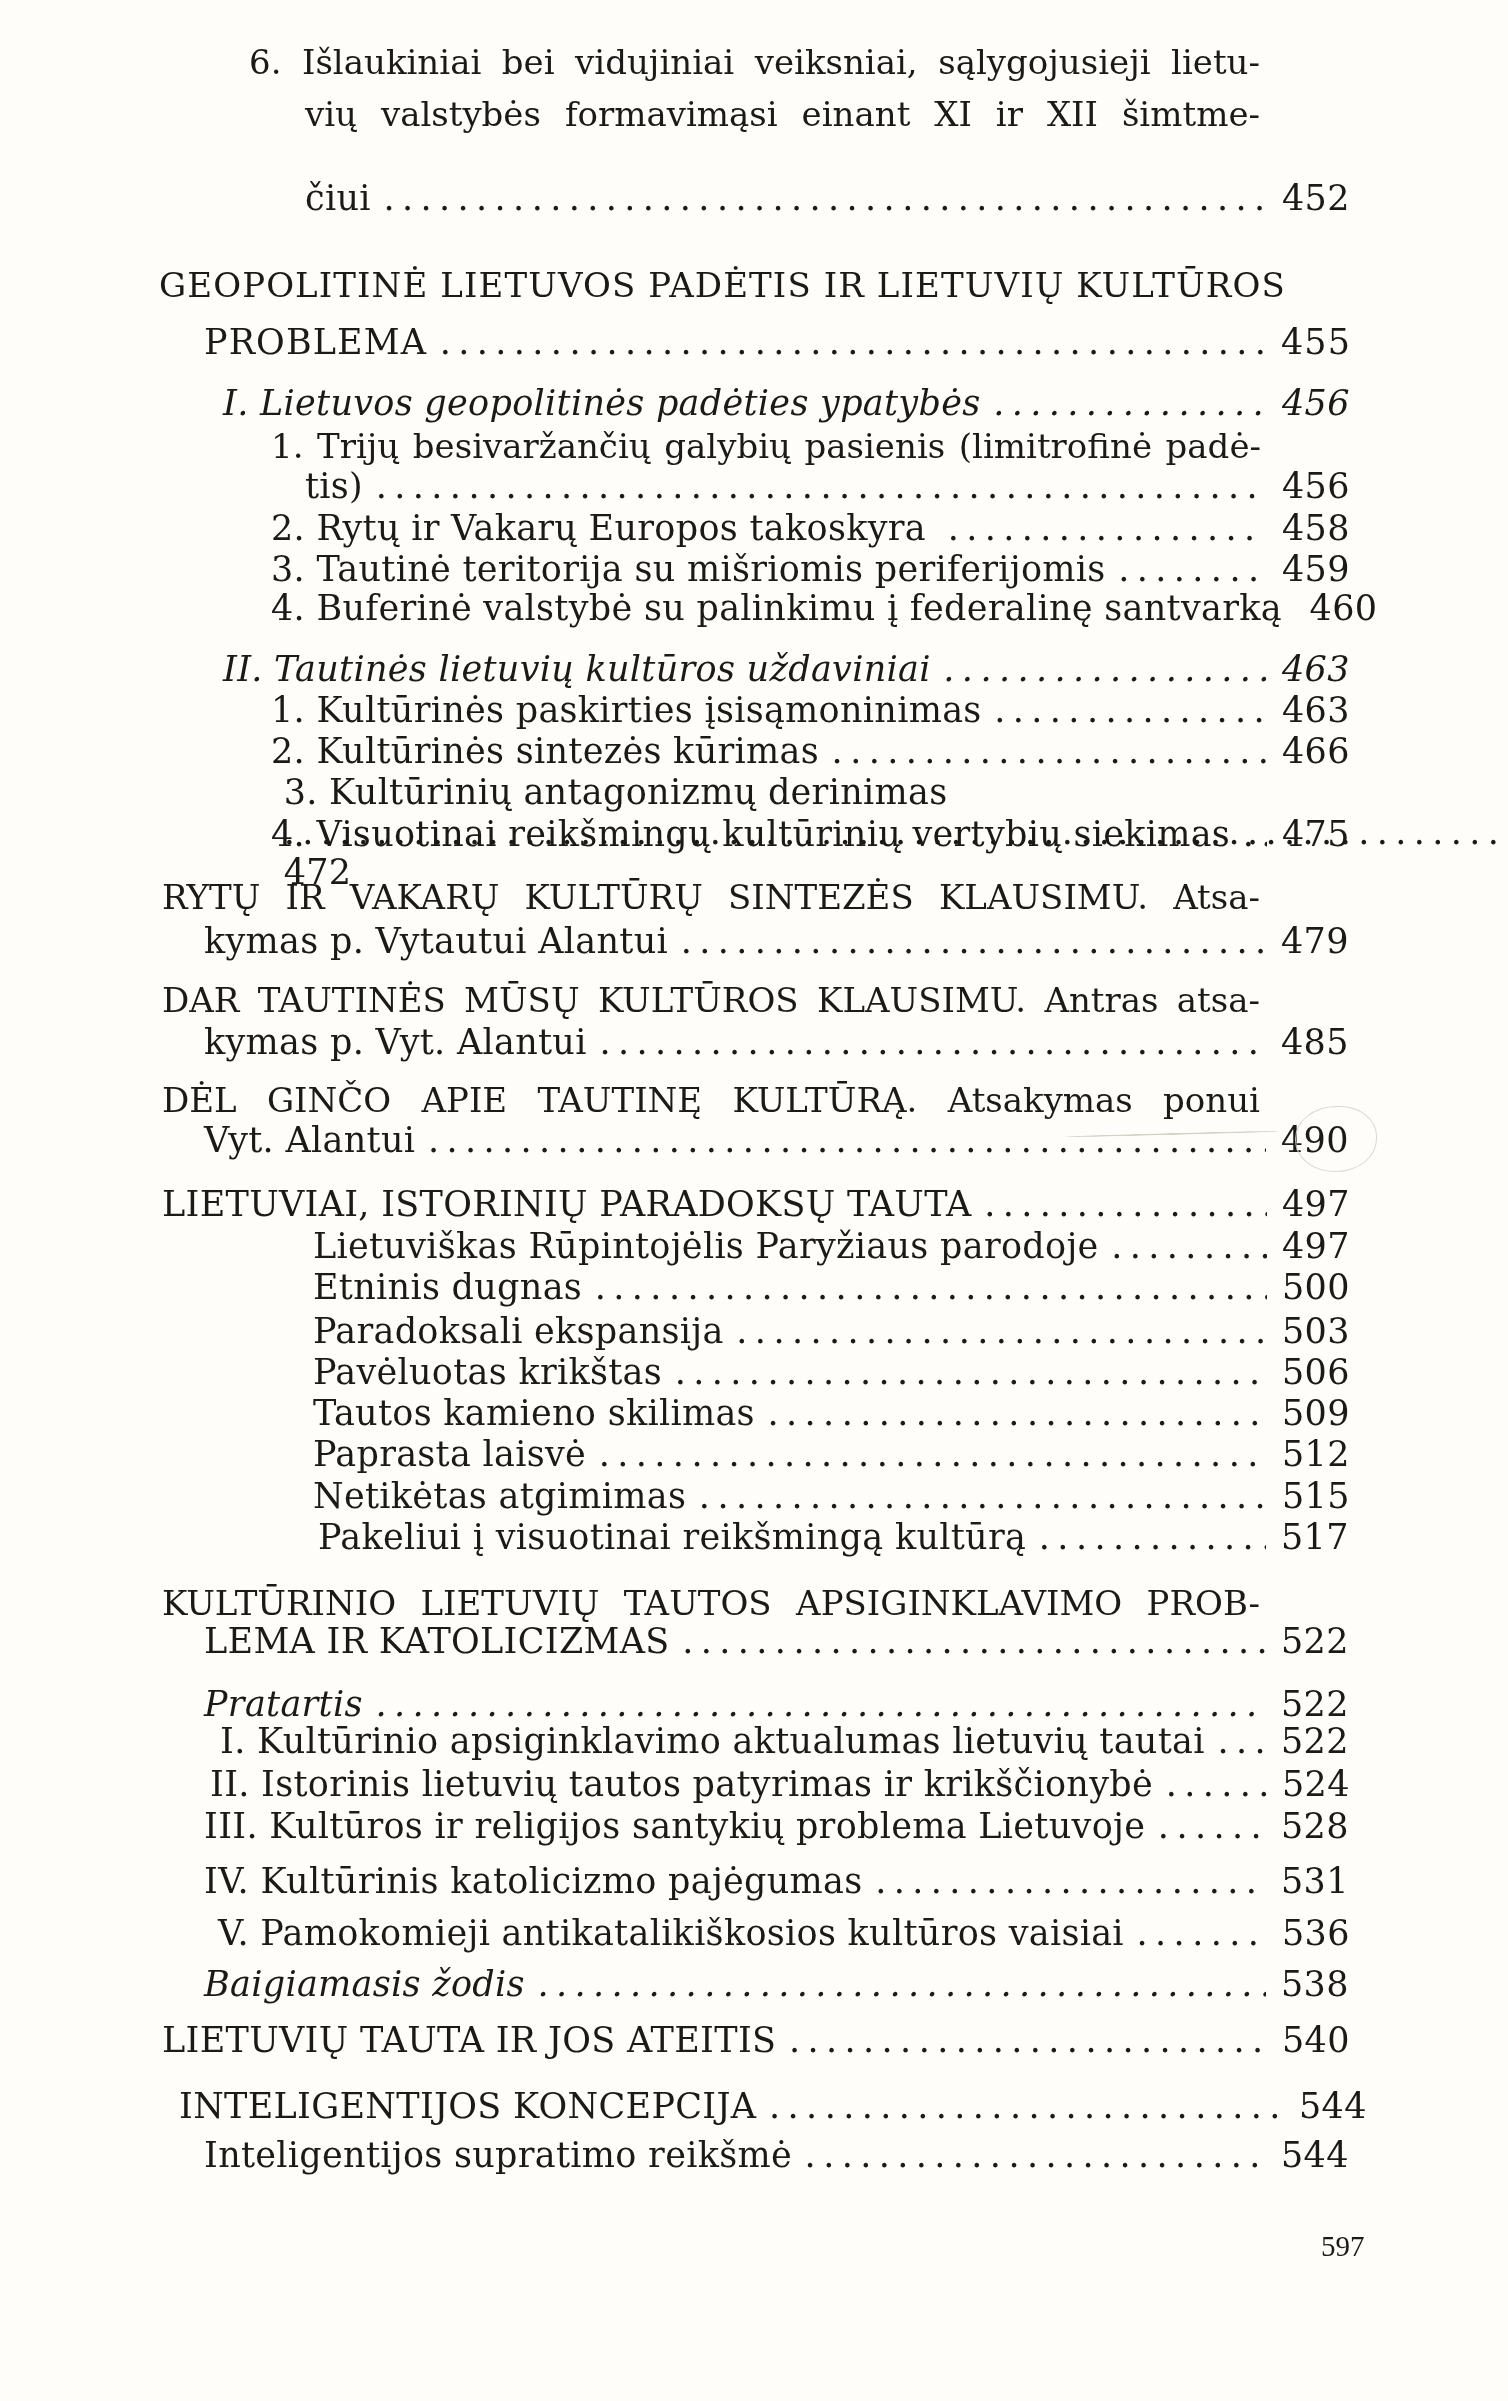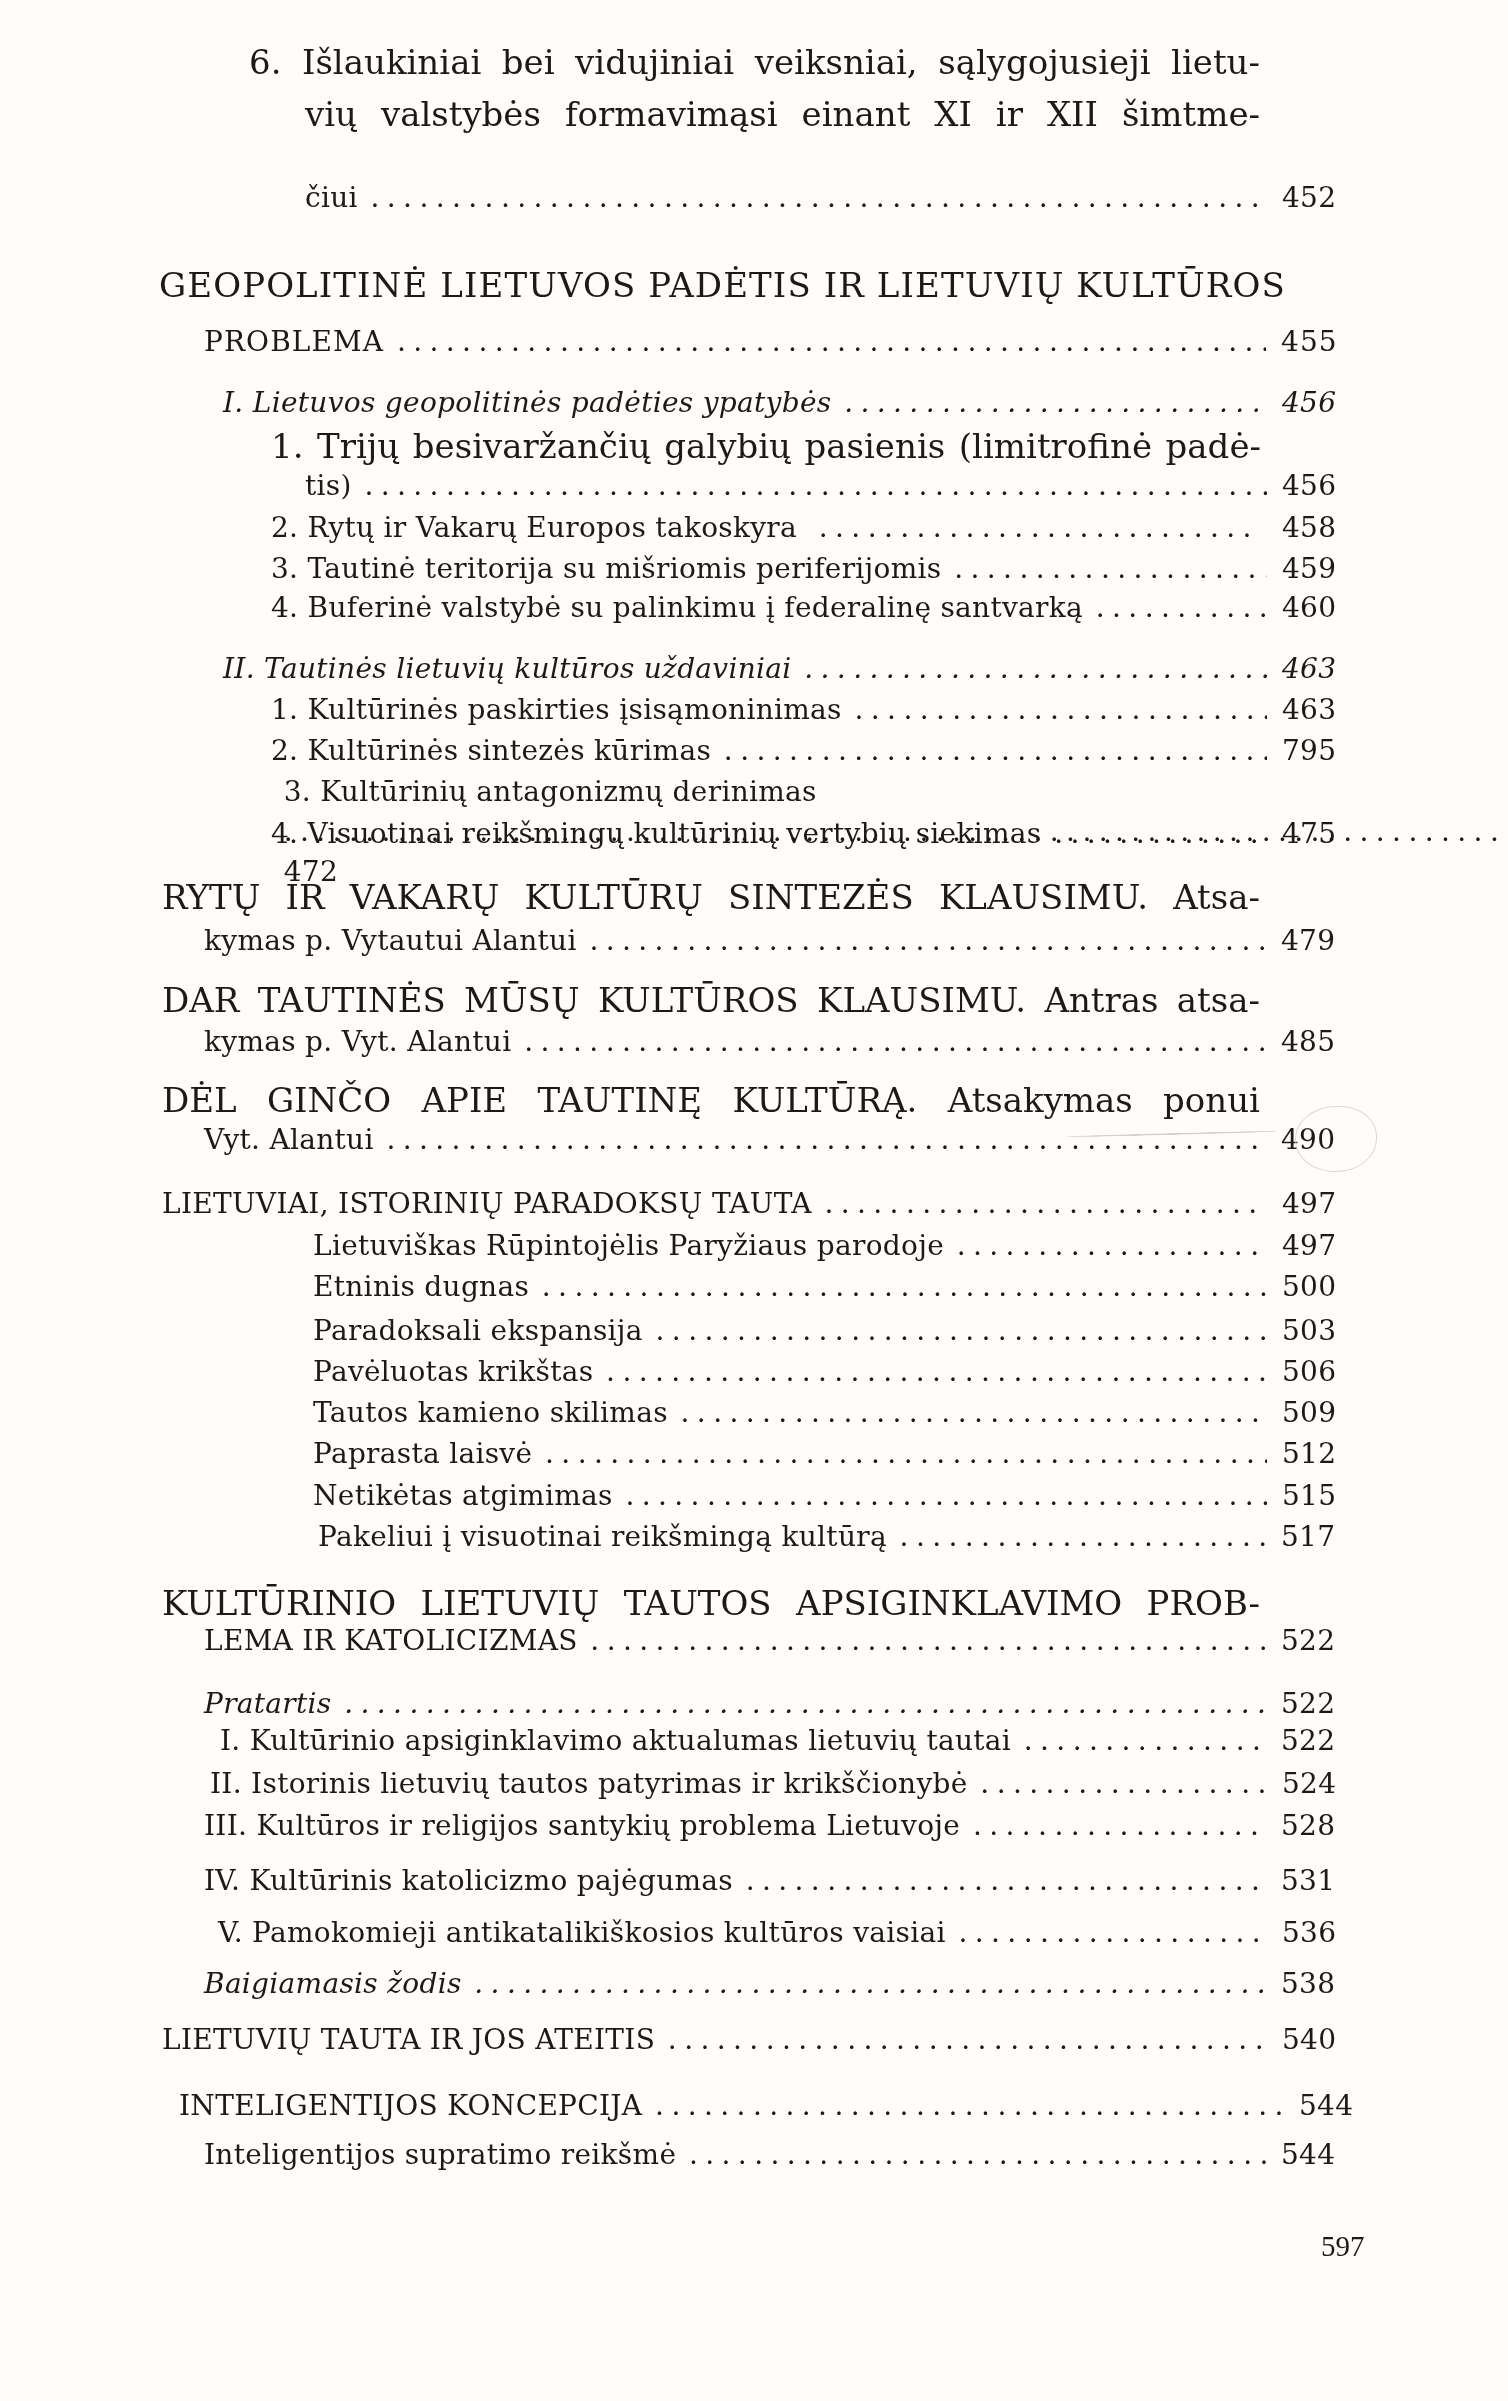--- a/index.html
+++ b/index.html
@@ -6,21 +6,21 @@
   body {
     width: 1508px; height: 2401px;
     background: #fefdf9;
     position: relative; overflow: hidden;
     font-family: "DejaVu Serif", "Liberation Serif", serif;
     color: #1c1a18;
   }
   .page { position: absolute; left: 0; top: 0; width: 1508px; height: 2401px; }
   .line {
     position: absolute;
-    font-size: 28px;
+    font-size: 35px;
     line-height: 40px;
     white-space: nowrap;
     display: flex;
     align-items: baseline;
     letter-spacing: 0.3px;
   }
   .line .txt { white-space: pre; }
   .line .lead {
     flex: 1 1 auto;
     overflow: hidden;
@@ -126,21 +126,21 @@
     <span class="pg">463</span>
   </div>
   <div class="line" style="left:271px; top:690px; width:1077px;">
     <span class="txt">1. Kultūrinės paskirties įsisąmoninimas</span>
     <span class="lead"></span>
     <span class="pg">463</span>
   </div>
   <div class="line" style="left:271px; top:731px; width:1077px;">
     <span class="txt">2. Kultūrinės sintezės kūrimas</span>
     <span class="lead"></span>
-    <span class="pg">795</span>
+    <span class="pg">466</span>
   </div>
   <div class="line" style="left:271px; top:772px; width:1077px;flex-direction:column;">
     <span class="txt">3. Kultūrinių antagonizmų derinimas</span>
     <span class="lead"></span>
     <span class="pg">472</span>
   </div>
   <div class="line" style="left:271px; top:814px; width:1077px;">
     <span class="txt">4. Visuotinai reikšmingų kultūrinių vertybių siekimas</span>
     <span class="lead"></span>
     <span class="pg">475</span>

